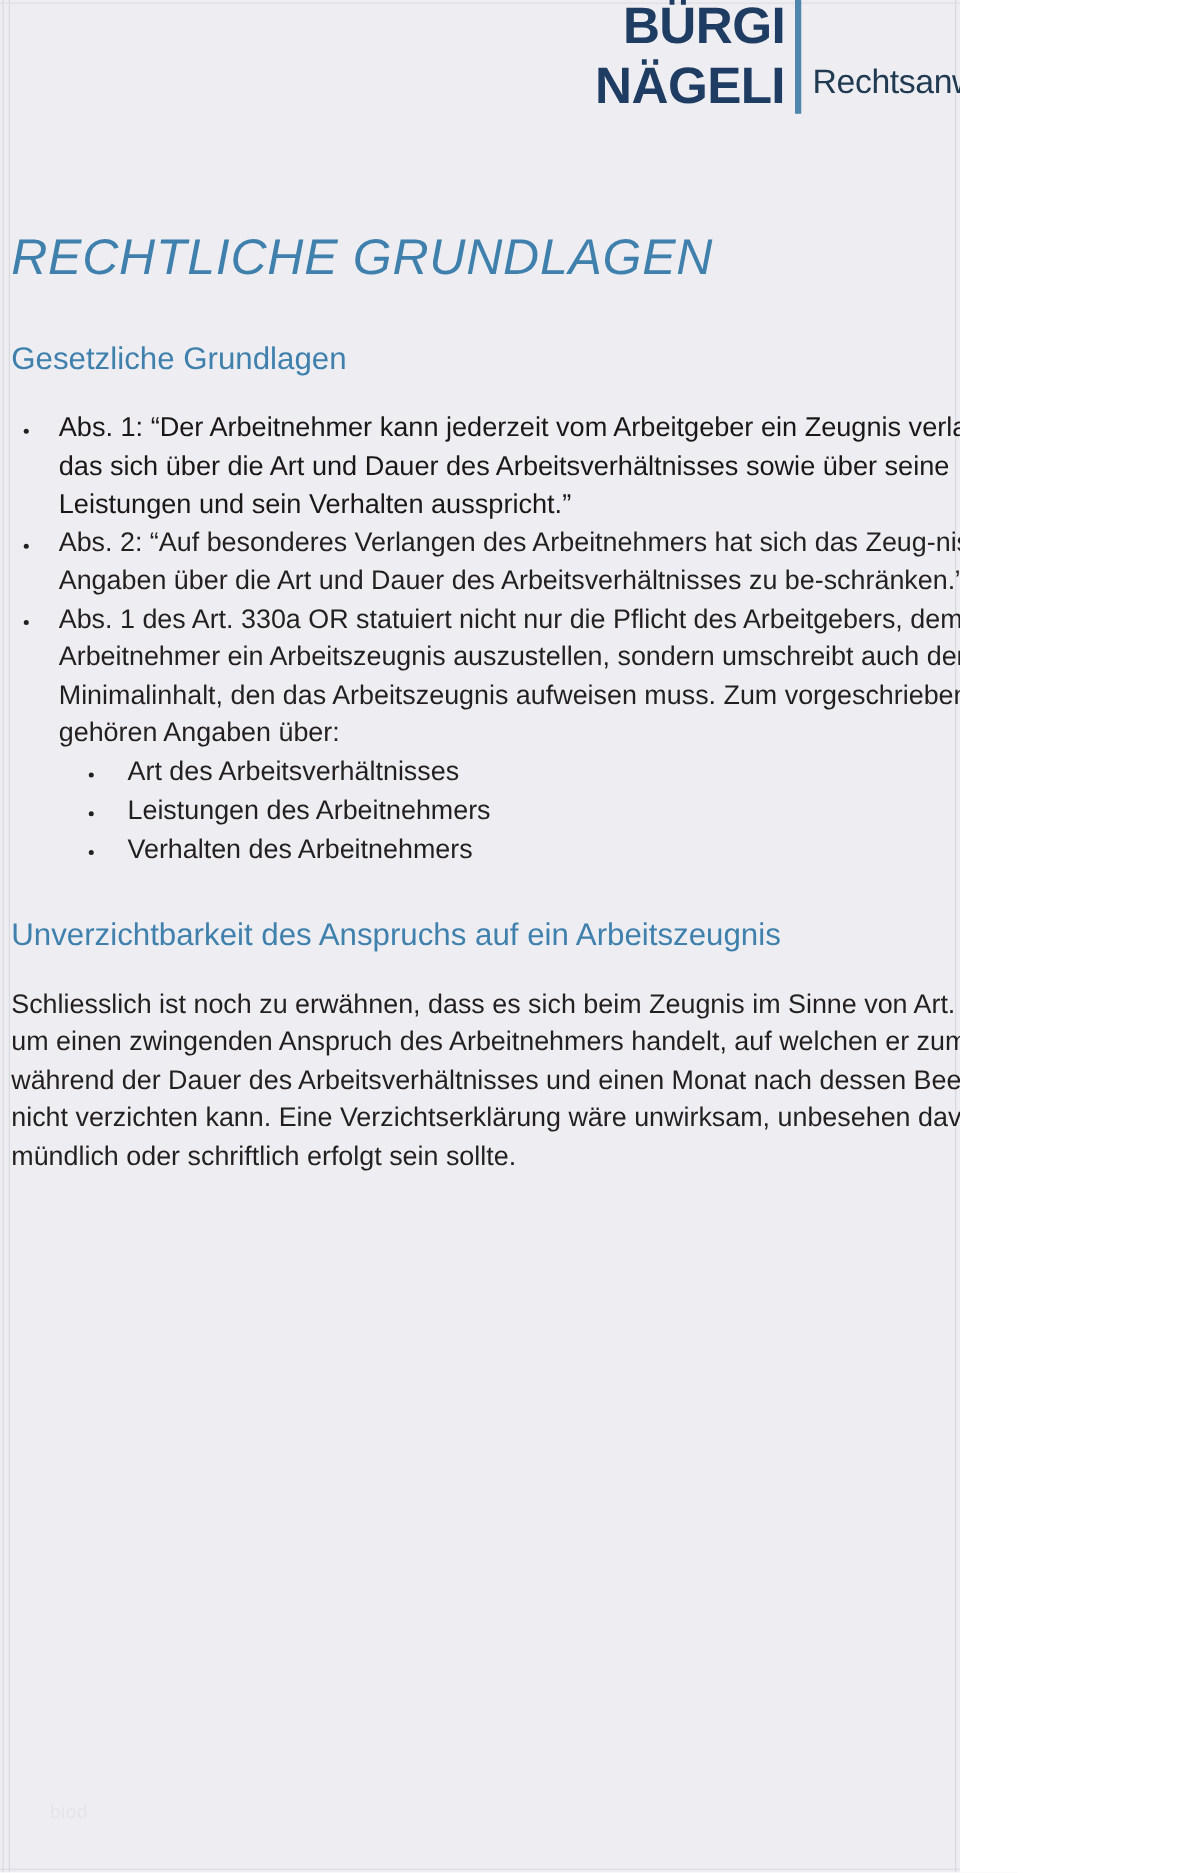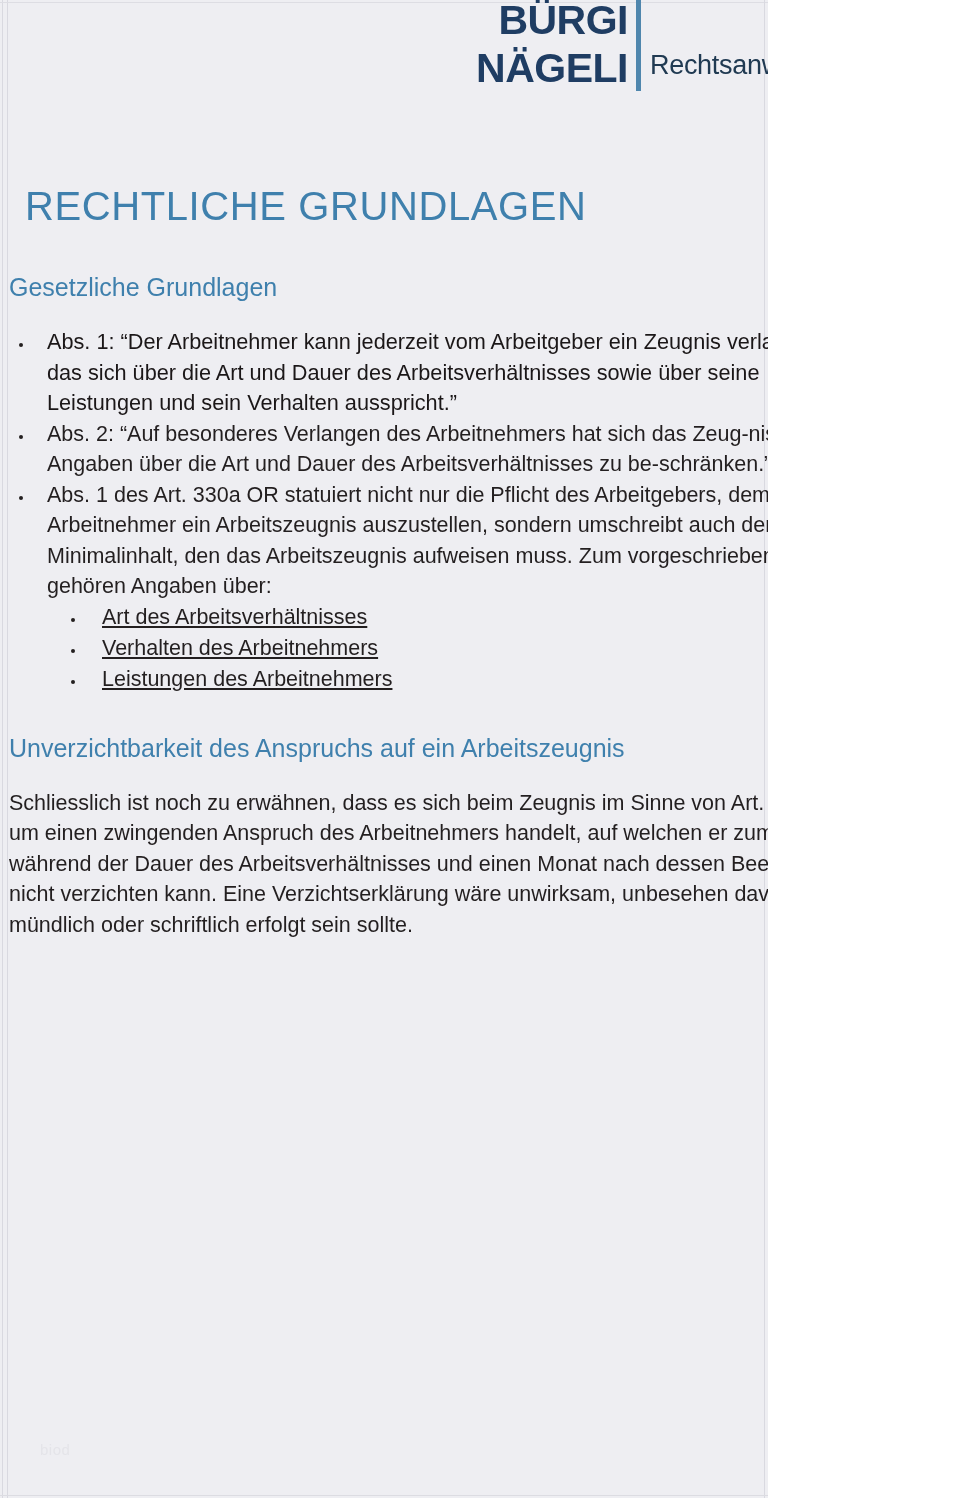--- a/index.html
+++ b/index.html
@@ -74,26 +74,27 @@
   }
 
   
   .content {
     position: absolute;
     left: 9px;
     top: 178px;
     width: 860px;
   }
   h1.doc-title {
-    margin: 0 0 0 16px;
+    margin: 0 0 0 0;
     font-weight: normal;
     font-size: 40px;
     line-height: 56px;
     letter-spacing: 0.6px;
     color: #3f80ad;
+    font-style: italic;
   }
   h2.doc-subtitle {
     margin: 37px 0 0 0;
     font-weight: normal;
     font-size: 25px;
     line-height: 32px;
     color: #3f80ad;
   }
   p.para {
     margin: 24px 0 0 0;
@@ -125,21 +126,20 @@
     background: #231f20;
   }
   ul.lvl1 > li.emph {
     font-size: 21.7px;
     color: #1b1718;
   }
   ul.lvl2 {
     list-style: none;
     margin: 0;
     padding: 0;
-    text-decoration: underline;
   }
   ul.lvl2 > li {
     position: relative;
     padding-left: 55px;
     font-size: 21.5px;
     line-height: 31px;
     color: #231f20;
   }
   ul.lvl2 > li::before {
     content: "";
@@ -222,22 +222,22 @@
     <h2 class="doc-subtitle">Gesetzliche Grundlagen</h2>
 
 
     <ul class="lvl1">
       <li class="emph">Abs. 1: “Der Arbeitnehmer kann jederzeit vom Arbeitgeber ein Zeugnis verlangen, das sich über die Art und Dauer des Arbeitsverhältnisses sowie über seine Leistungen und sein Verhalten ausspricht.”</li>
       <li>Abs. 2: “Auf besonderes Verlangen des Arbeitnehmers hat sich das Zeug-nis auf Angaben über die Art und Dauer des Arbeitsverhältnisses zu be-schränken.”</li>
       <li>
         <span>Abs. 1 des Art. 330a OR statuiert nicht nur die Pflicht des Arbeitgebers, dem Arbeitnehmer ein Arbeitszeugnis auszustellen, sondern umschreibt auch den Minimalinhalt, den das Arbeitszeugnis aufweisen muss. Zum vorgeschriebenen Inhalt gehören Angaben über:</span>
         <ul class="lvl2">
           <li>Art des Arbeitsverhältnisses</li>
+          <li>Leistungen des Arbeitnehmers</li>
           <li>Verhalten des Arbeitnehmers</li>
-          <li>Leistungen des Arbeitnehmers</li>
         </ul>
       </li>
     </ul>
 
 
     <h2 class="doc-subtitle">Unverzichtbarkeit des Anspruchs auf ein Arbeitszeugnis</h2>
 
     <p class="para">Schliesslich ist noch zu erwähnen, dass es sich beim Zeugnis im Sinne von Art. 330a OR um einen zwingenden Anspruch des Arbeitnehmers handelt, auf welchen er zumindest während der Dauer des Arbeitsverhältnisses und einen Monat nach dessen Beendigung nicht verzichten kann. Eine Verzichtserklärung wäre unwirksam, unbesehen davon, ob sie mündlich oder schriftlich erfolgt sein sollte.</p>
 
   </div>

